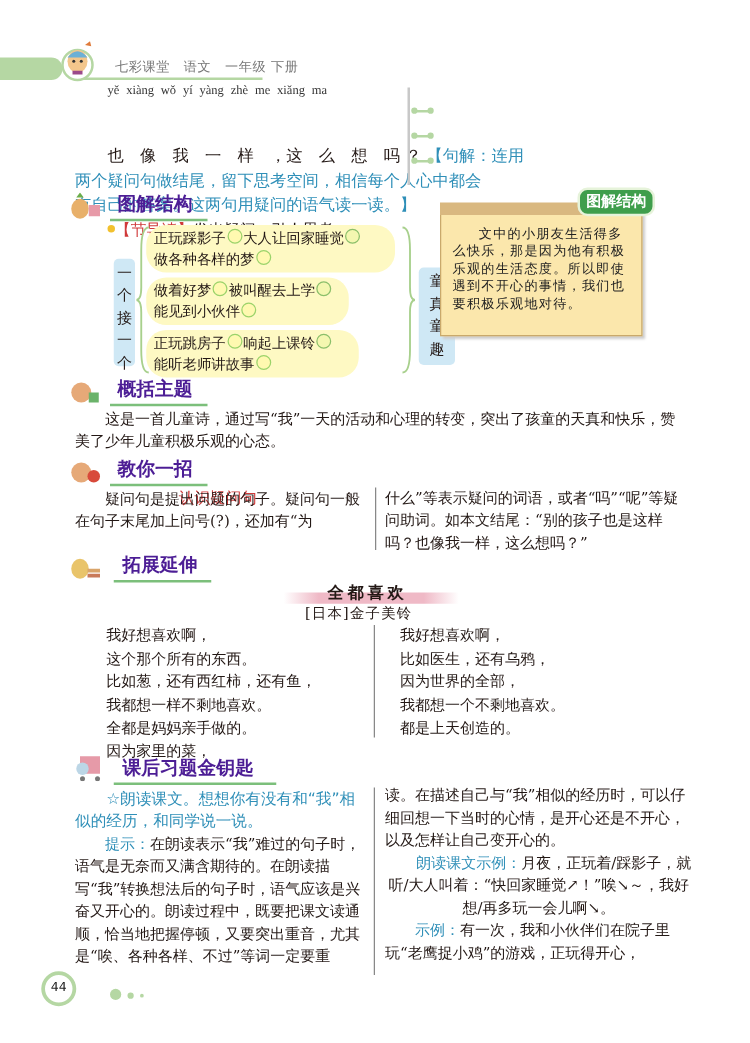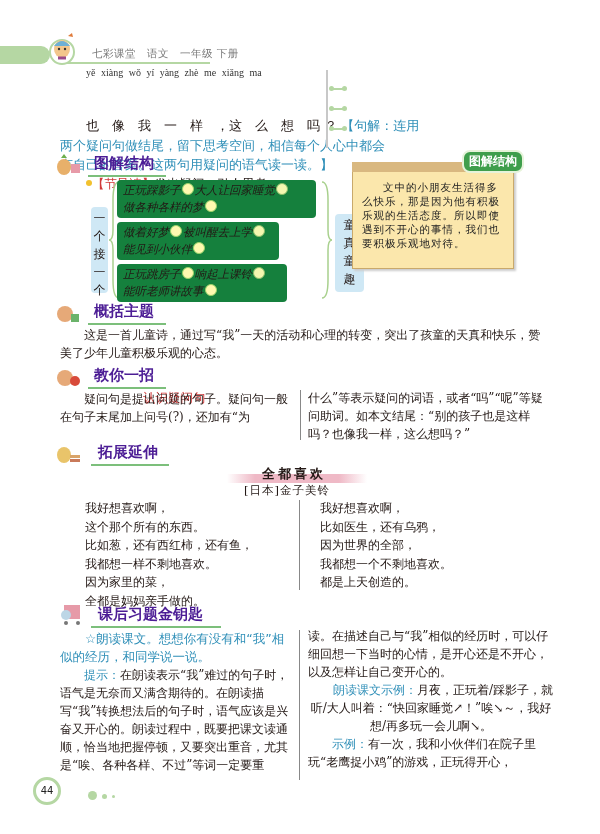--- a/index.html
+++ b/index.html
@@ -17,21 +17,21 @@
   .red{color:#d03a3a;}
   .vline{background:#c8c8c8;width:2px;}
   .ring{width:14px;height:2px;background:#b5d7a3;}
   .ring::before,.ring::after{content:"";position:absolute;top:-2px;width:5px;height:5px;border-radius:50%;background:#b5d7a3;}
   .ring::before{left:-2px;} .ring::after{right:-2px;}
   
   .sec-h{font-family:"DejaVu Sans","Liberation Sans",sans-serif;font-weight:bold;font-size:15px;color:#4c1d95;}
   .sec-ul{height:2px;background:#7cbf7b;}
   .sec-icon{width:26px;height:22px;}
   
-  .bubble{background:#15803d;border-radius:4px;font-family:"DejaVu Sans","Liberation Sans",sans-serif;font-size:11.5px;line-height:17px;padding:2px 6px;font-style:italic;}
+  .bubble{background:#fef9c3;border-radius:16px;font-family:"DejaVu Sans","Liberation Sans",sans-serif;font-size:11.5px;line-height:17px;padding:2px 6px;}
   .vbox{background:#cfe8f5;border-radius:4px;font-family:"DejaVu Sans","Liberation Sans",sans-serif;font-size:12px;text-align:center;line-height:18px;}
   .face{display:inline-block;width:10px;height:10px;border-radius:50%;background:#fff9b0;border:1px solid #9bd36a;vertical-align:-1px;margin:0 1px;}
   .face.sad{border-color:#8bbf6a;background:#f4f7b0;}
   
   .card{left:352px;top:167px;width:160px;height:100px;background:#fbe7ac;border:1px solid #c9a96b;box-shadow:2px 2px 2px #ccc;}
   .card-top{left:352px;top:162px;width:162px;height:10px;background:#d9b880;}
   .card-badge{left:462px;top:150px;font-family:"DejaVu Sans","Liberation Sans",sans-serif;font-weight:bold;font-size:12px;color:#fff;background:#3f9e4c;border:2px solid #e6f3da;border-radius:8px;padding:1px 5px;}
   .card-text{left:362px;top:180px;width:145px;font-family:"DejaVu Sans","Liberation Sans",sans-serif;font-size:10.5px;line-height:14px;color:#222;text-indent:2em;letter-spacing:1px;}
   .body-text{font-size:12px;line-height:18px;}
   .pink-brush{background:linear-gradient(90deg,rgba(240,190,200,0),#efb9c6 20%,#efb9c6 80%,rgba(240,190,200,0));height:9px;}
@@ -139,22 +139,22 @@
 <div class="abs sec-ul" style="left:91px;top:464px;width:78px;"></div>
 <div class="abs pink-brush" style="left:227px;top:474px;width:140px;"></div>
 <div class="abs" style="left:262px;top:465px;font-weight:bold;font-size:13px;letter-spacing:3px;">全都喜欢</div>
 <div class="abs" style="left:244px;top:483px;font-size:11.5px;letter-spacing:1px;">[日本]金子美铃</div>
 <div class="abs vline" style="left:299px;top:500px;height:90px;width:1px;background:#888;"></div>
 <div class="abs poem" style="left:85px;top:499px;">
   <div>我好想喜欢啊，</div>
   <div>这个那个所有的东西。</div>
   <div>比如葱，还有西红柿，还有鱼，</div>
   <div>我都想一样不剩地喜欢。</div>
+  <div>全都是妈妈亲手做的。</div>
   <div>因为家里的菜，</div>
-  <div>全都是妈妈亲手做的。</div>
 </div>
 <div class="abs poem" style="left:320px;top:499px;">
   <div>我好想喜欢啊，</div>
   <div>比如医生，还有乌鸦，</div>
   <div>因为世界的全部，</div>
   <div>我都想一个不剩地喜欢。</div>
   <div>都是上天创造的。</div>
 </div>
 
 <svg class="abs sec-icon" style="left:58px;top:603px;" viewBox="0 0 26 22">

